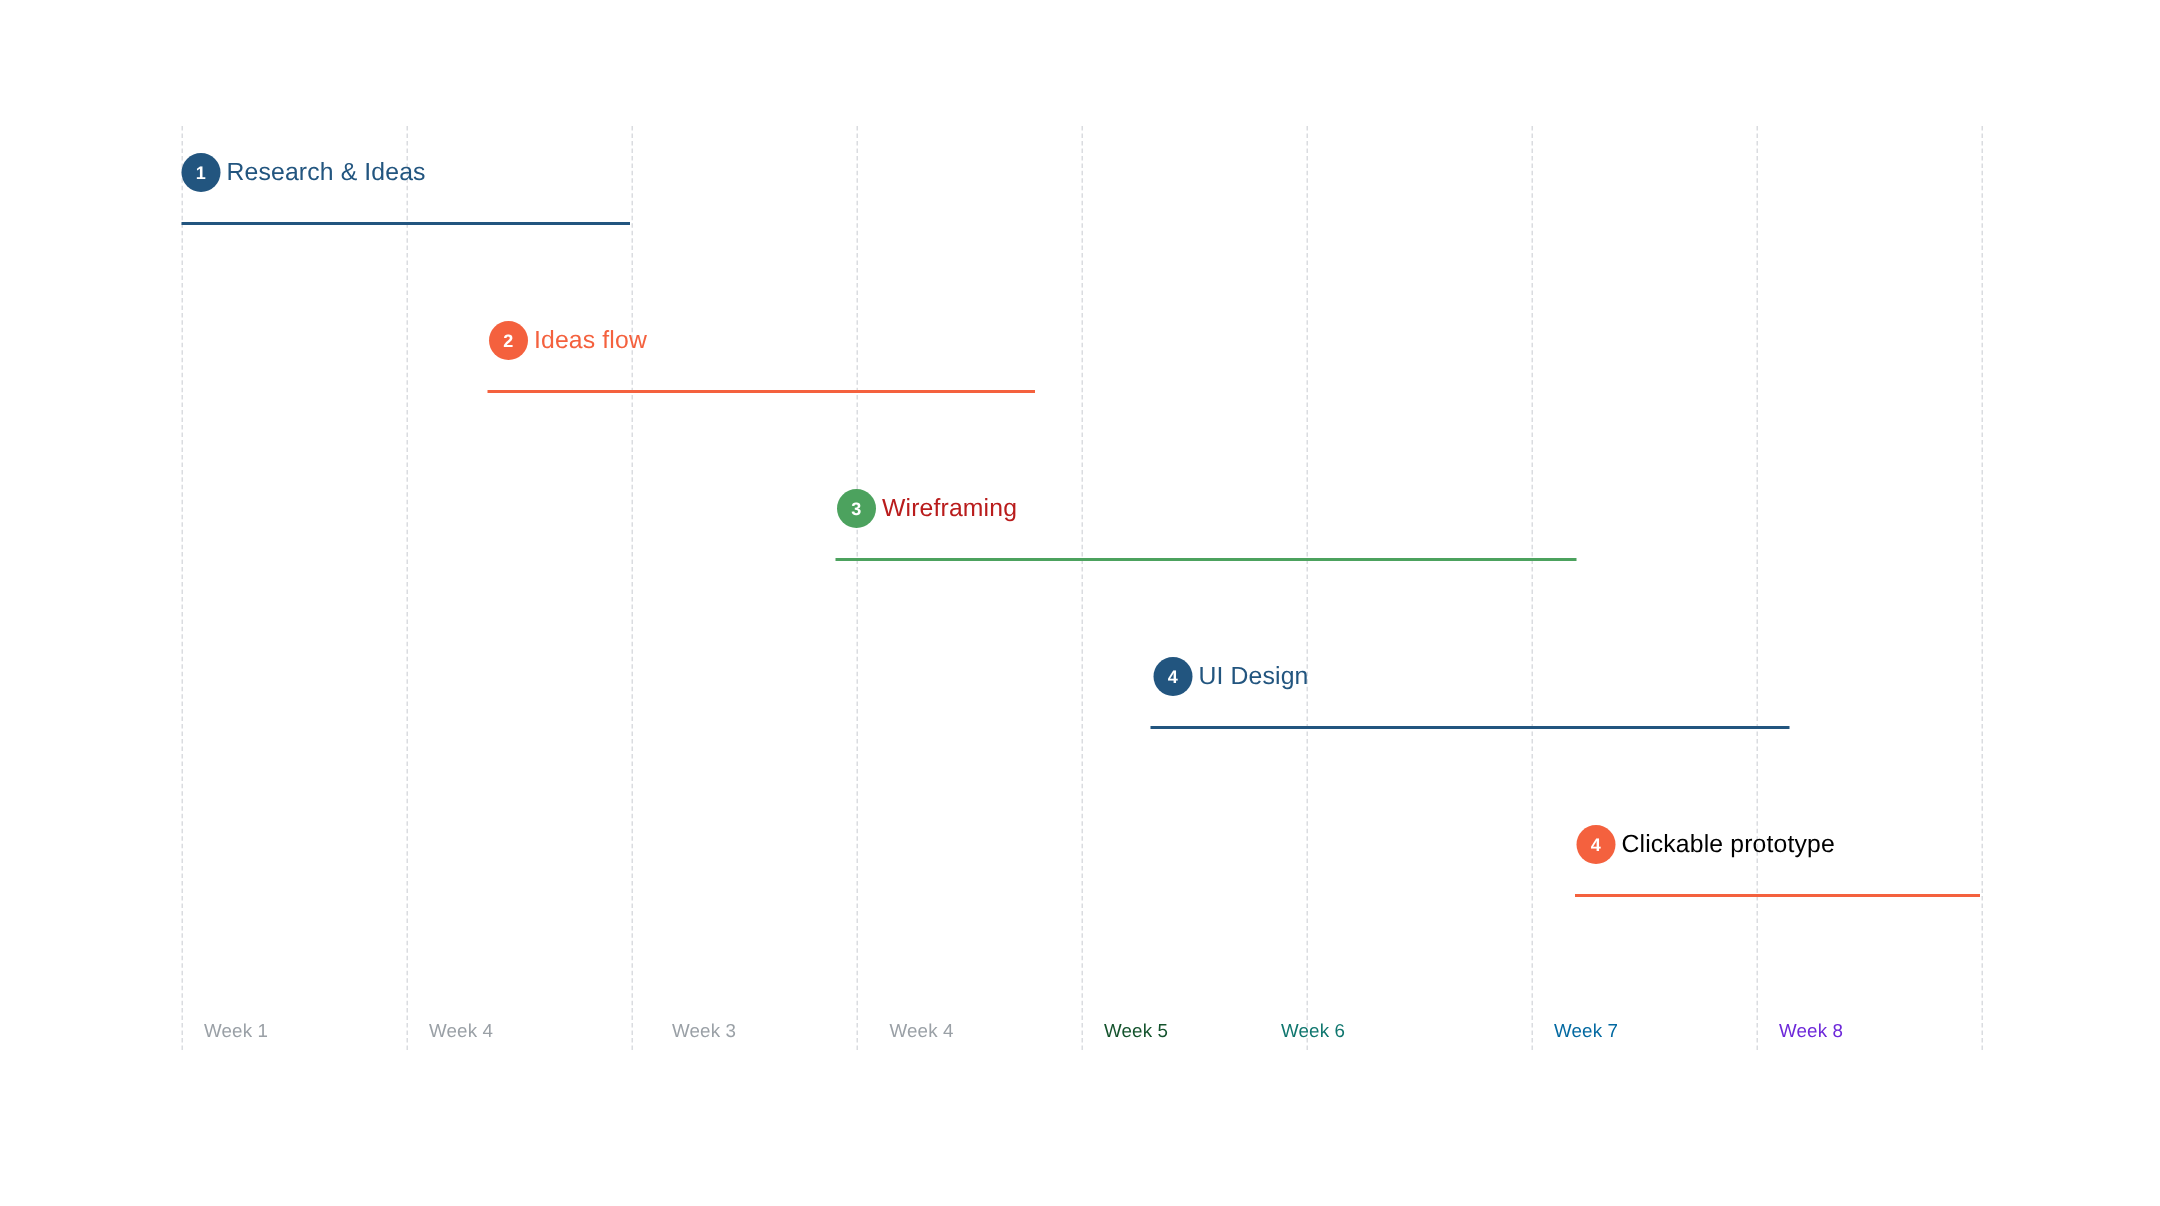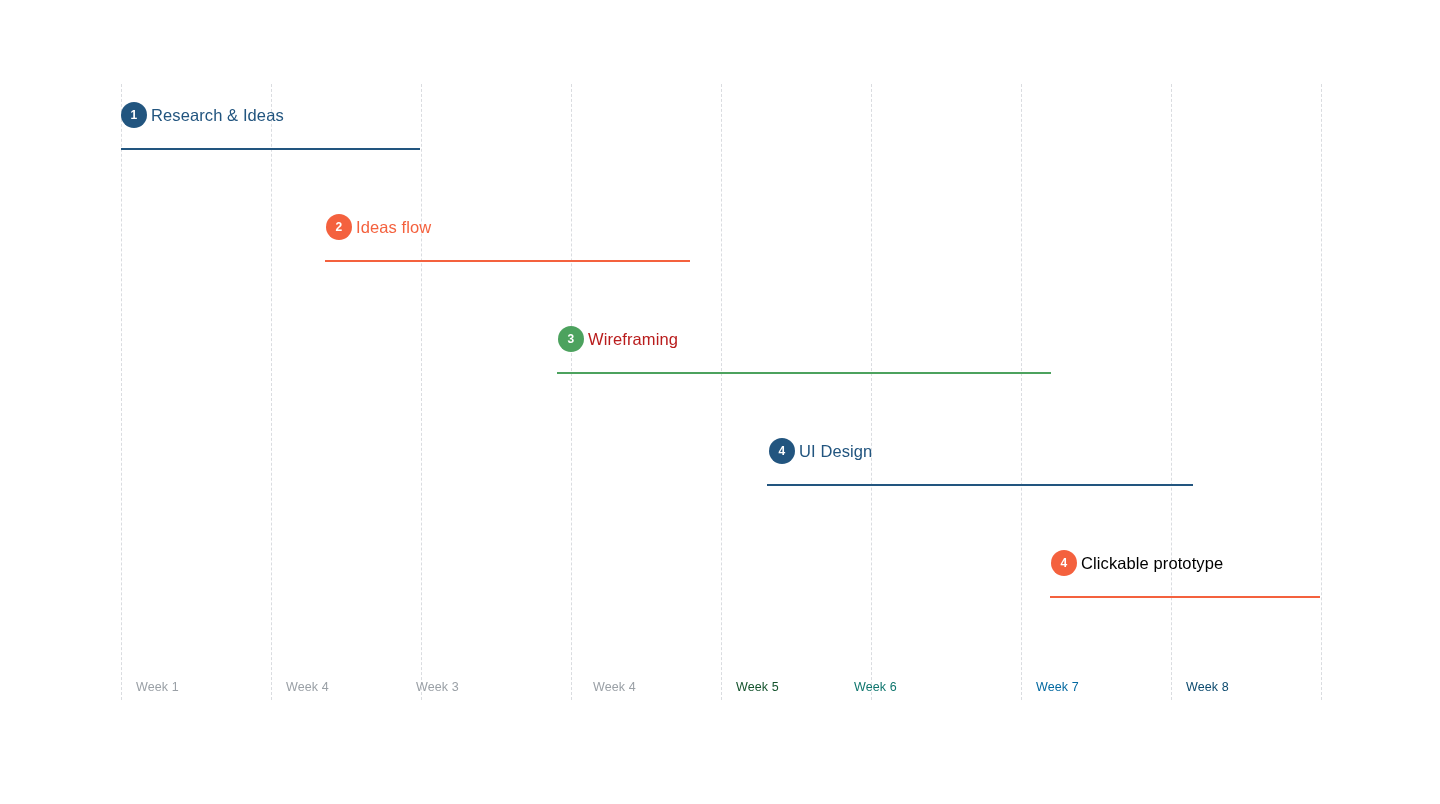--- a/index.html
+++ b/index.html
@@ -148,21 +148,21 @@
           <div class="task-badge" style="background: rgb(244, 97, 62);">4</div>
           <div class="task-label" style="color: #000000;">Clickable prototype</div>
         </div>
         <div class="task-bar" style="left: 1050px; top: 596px; width: 270px; border-top-color: rgb(244, 97, 62);"></div>
       </div>
     </div>
 
   <div class="week-axis" id="week-axis" style="top:660px; width:1440px;">
       <div class="week-label" style="color: rgb(154, 160, 166); left: 136px; width: 120px;">Week 1</div>
       <div class="week-label" style="color: rgb(154, 160, 166); left: 286px; width: 120px;">Week 4</div>
-      <div class="week-label" style="color: rgb(154, 160, 166); left: 416px; width: 120px;">Week 3</div>
+      <div class="week-label" style="color: rgb(154, 160, 166); left: 448px; width: 120px;">Week 3</div>
       <div class="week-label" style="color: rgb(154, 160, 166); left: 593px; width: 120px;">Week 4</div>
       <div class="week-label" style="color: #14532d; left: 736px; width: 120px;">Week 5</div>
       <div class="week-label" style="color: #0f766e; left: 854px; width: 120px;">Week 6</div>
       <div class="week-label" style="color: #0369a1; left: 1036px; width: 120px;">Week 7</div>
-      <div class="week-label" style="color: #0c4a6e; left: 1186px; width: 120px;">Week 8</div>
+      <div class="week-label" style="color: #6d28d9; left: 1186px; width: 120px;">Week 8</div>
     </div>
 
 </div>
 
 </body></html>

